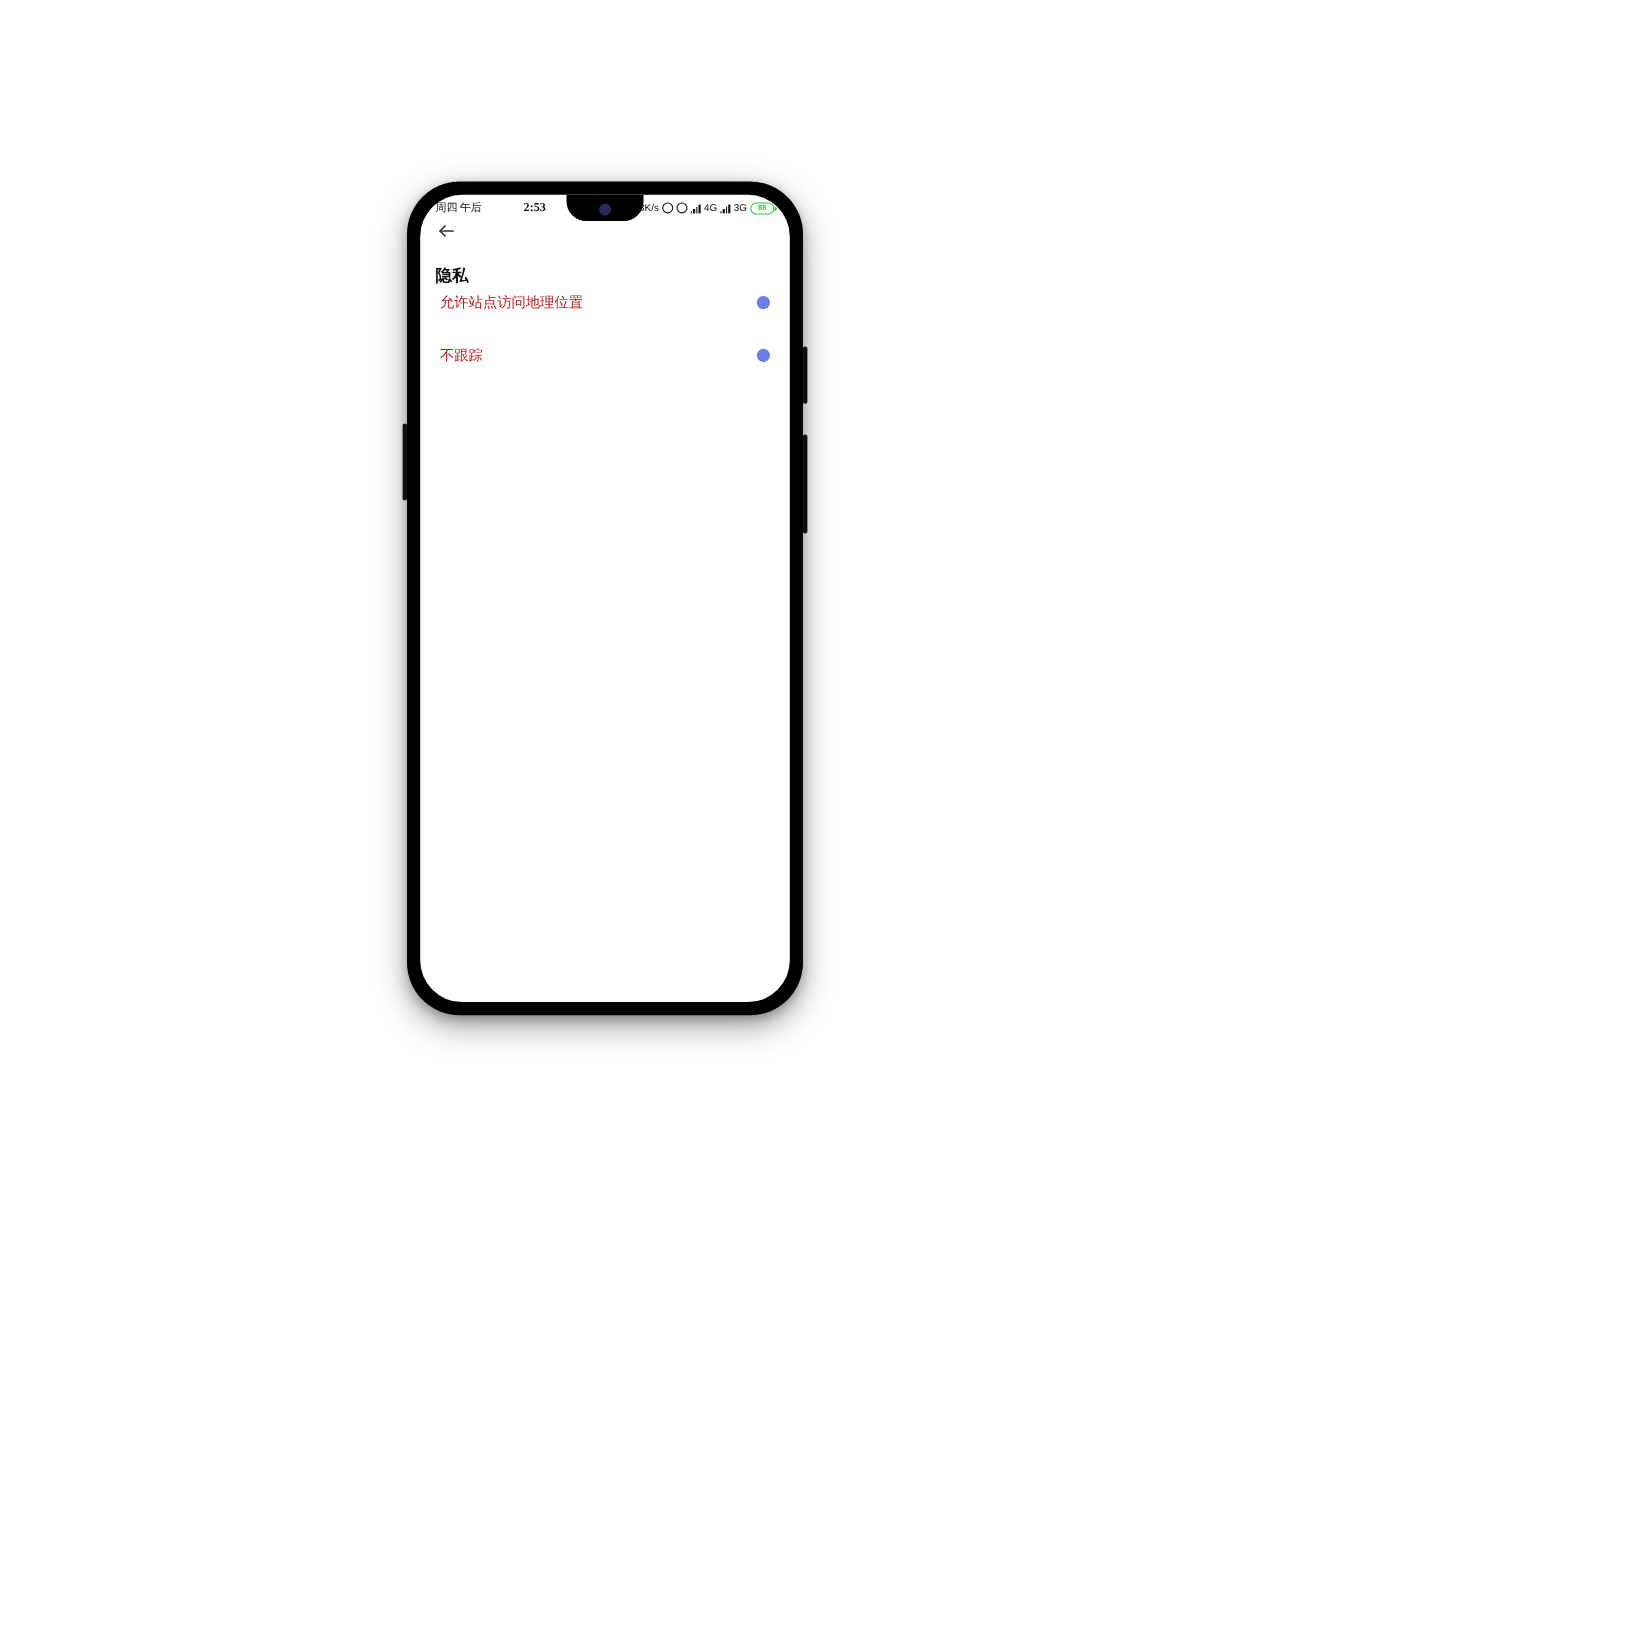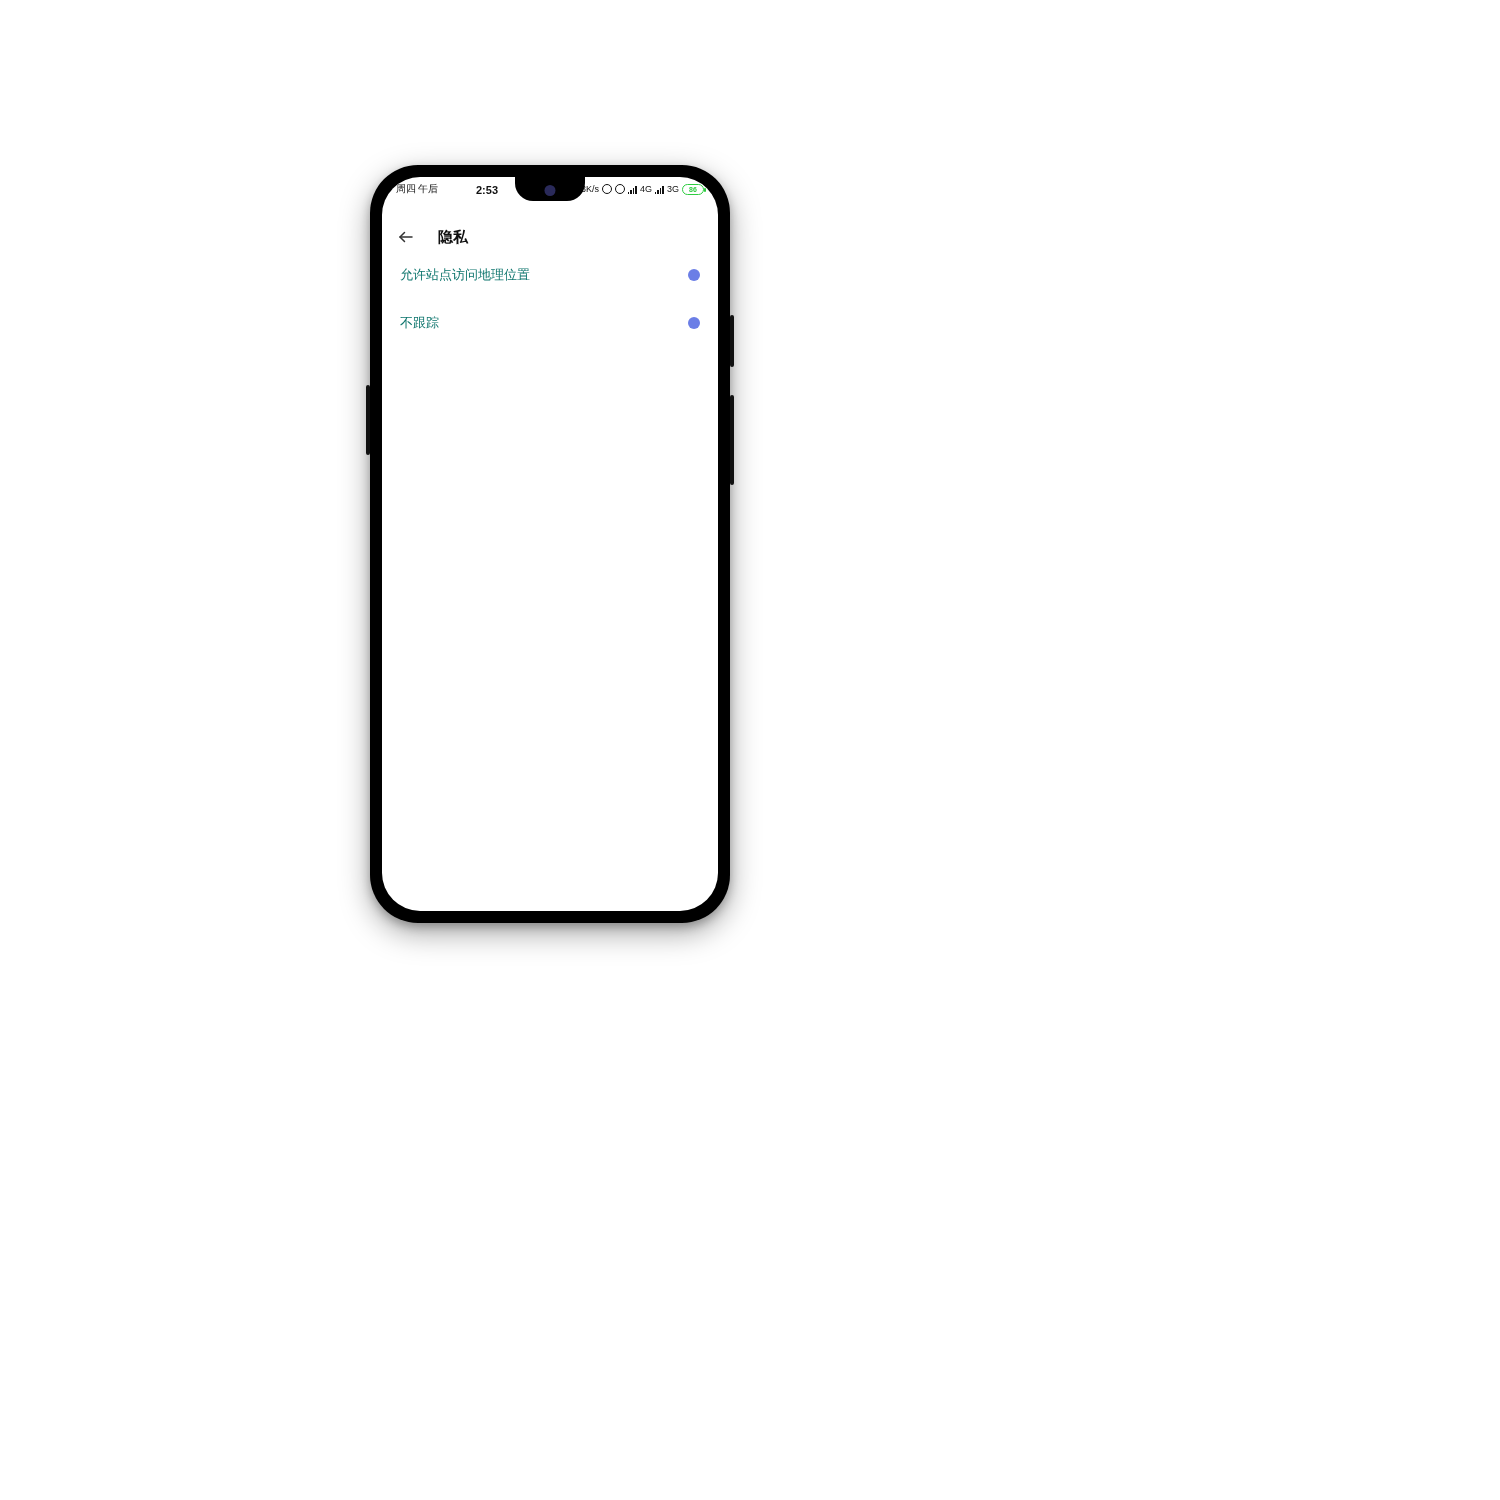--- a/index.html
+++ b/index.html
@@ -87,23 +87,24 @@
       display: flex;
       align-items: center;
       justify-content: space-between;
       padding: 0 14px;
       font-size: 10px;
       color: #111;
       z-index: 5;
     }
     .status-left {
       display: flex;
-      align-items: flex-end;
+      align-items: center;
       gap: 2px;
       font-weight: 500;
+      font-family: Liberation Serif, serif;
     }
     .status-left .time { font-size: 11px; font-weight: 600; margin-left: 36px; }
     .status-right {
       display: flex;
       align-items: center;
       gap: 3px;
       font-size: 9px;
     }
     .battery-pill {
       display: inline-flex;
@@ -138,25 +139,26 @@
       width: 1.5px;
       background: #111;
       display: block;
     }
     .signal-bars span:nth-child(1){height:2px}
     .signal-bars span:nth-child(2){height:4px}
     .signal-bars span:nth-child(3){height:6px}
     .signal-bars span:nth-child(4){height:8px}
     .header {
       display: flex;
-      align-items: flex-end;
+      align-items: flex-start;
       padding: 0 14px;
       height: 46px;
       margin-top: 24px;
       gap: 22px;
+      flex-direction: column;
     }
     .back-arrow {
       width: 20px;
       height: 20px;
       display: flex;
       align-items: center;
       justify-content: center;
       cursor: pointer;
     }
     .page-title {
@@ -166,21 +168,21 @@
     }
     .list {
       padding: 4px 0;
     }
     .list-item {
       display: flex;
       align-items: center;
       justify-content: space-between;
       padding: 15px 18px;
       font-size: 13px;
-      color: #0f766e;
+      color: #b91c1c;
     }
     .toggle {
       width: 12px;
       height: 12px;
       border-radius: 50%;
       cursor: pointer;
     }
     .toggle-on {
       background: #6b7ee6;
     }

